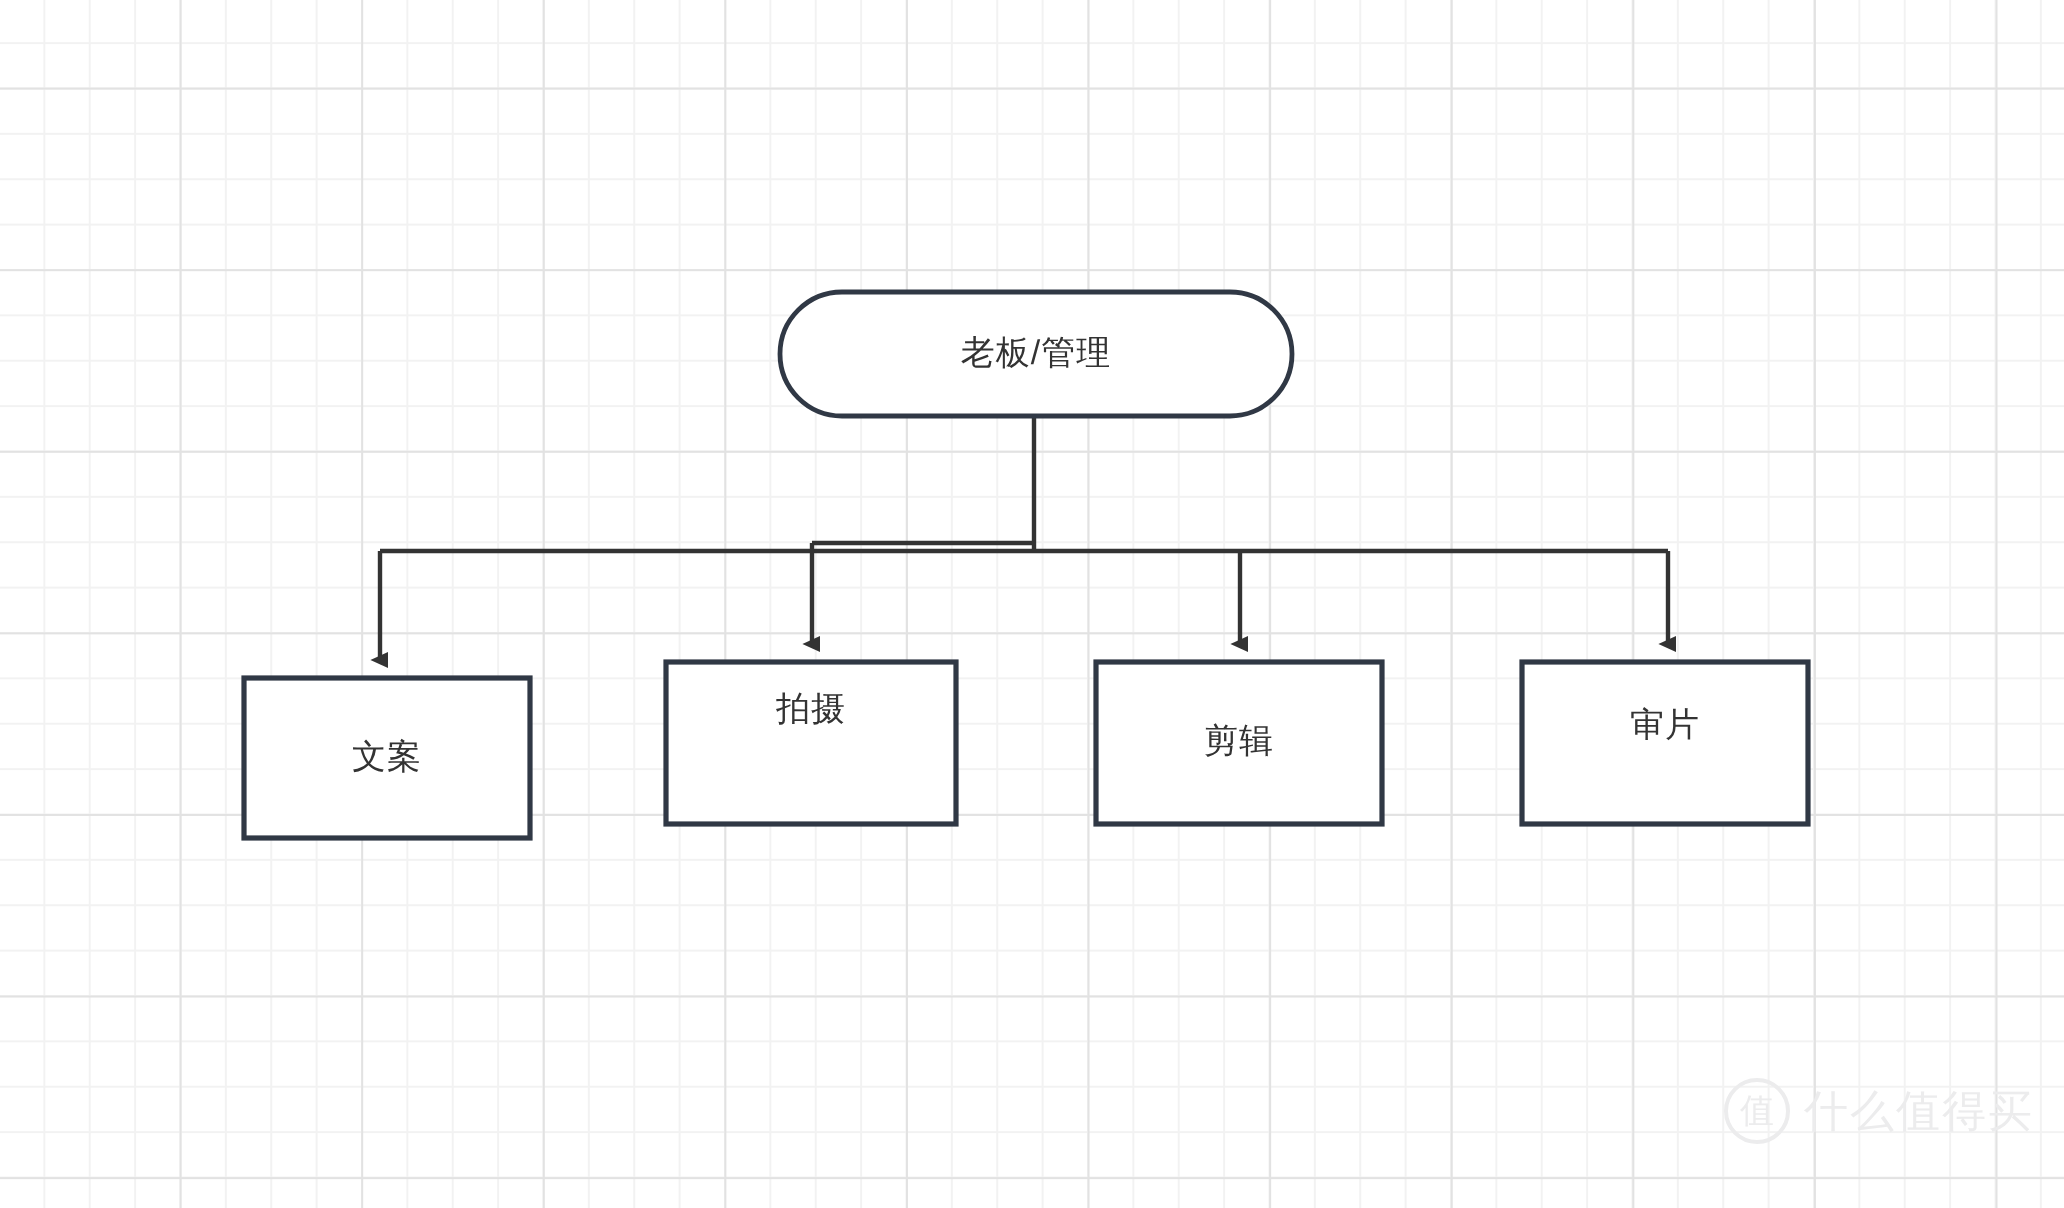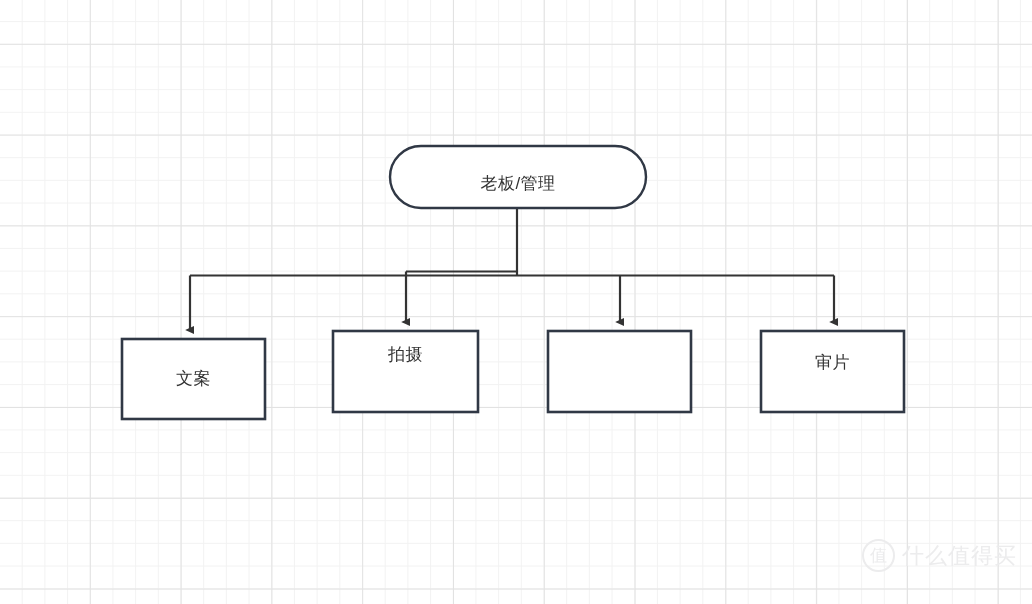--- a/index.html
+++ b/index.html
@@ -102,26 +102,27 @@
     <path d="M 834 275.5 L 834 322" stroke="#333333" stroke-width="2.2" fill="none" marker-end="url(#arrowhead)"></path>
 
     <rect x="390" y="146" width="256" height="62" rx="31" ry="31" fill="#ffffff" stroke="#303845" stroke-width="2.4"></rect>
 
     <rect x="122" y="339" width="143" height="80" fill="#ffffff" stroke="#303845" stroke-width="2.6"></rect>
     <rect x="333" y="331" width="145" height="81" fill="#ffffff" stroke="#303845" stroke-width="2.6"></rect>
     <rect x="548" y="331" width="143" height="81" fill="#ffffff" stroke="#303845" stroke-width="2.6"></rect>
     <rect x="761" y="331" width="143" height="81" fill="#ffffff" stroke="#303845" stroke-width="2.6"></rect>
   </svg>
 
-  <div class="node-label" style="left:389px; top:145px; width:258px; height:79px;">老板/管理</div>
+  <div class="node-label" style="left:389px; top:145px; width:258px; height:64px;">老板/管理</div>
 
   <div class="node-label" style="left:121px; top:338px; width:145px; height:82px;text-align:right;">文案</div>
 
   <div class="node-label" style="left:332px; top:314px; width:147px; height:83px;">拍摄</div>
 
+  <div class="node-label" style="left:547px; top:330px; width:145px; height:83px;">剪辑</div>
 
   <div class="node-label" style="left:760px; top:330px; width:145px; height:67px;">审片</div>
 
   <div class="watermark" style="left:862px; top:539px;">
     <div class="watermark-logo">值</div>
     <div class="watermark-text">什么值得买</div>
   </div>
 
 </div>
 

